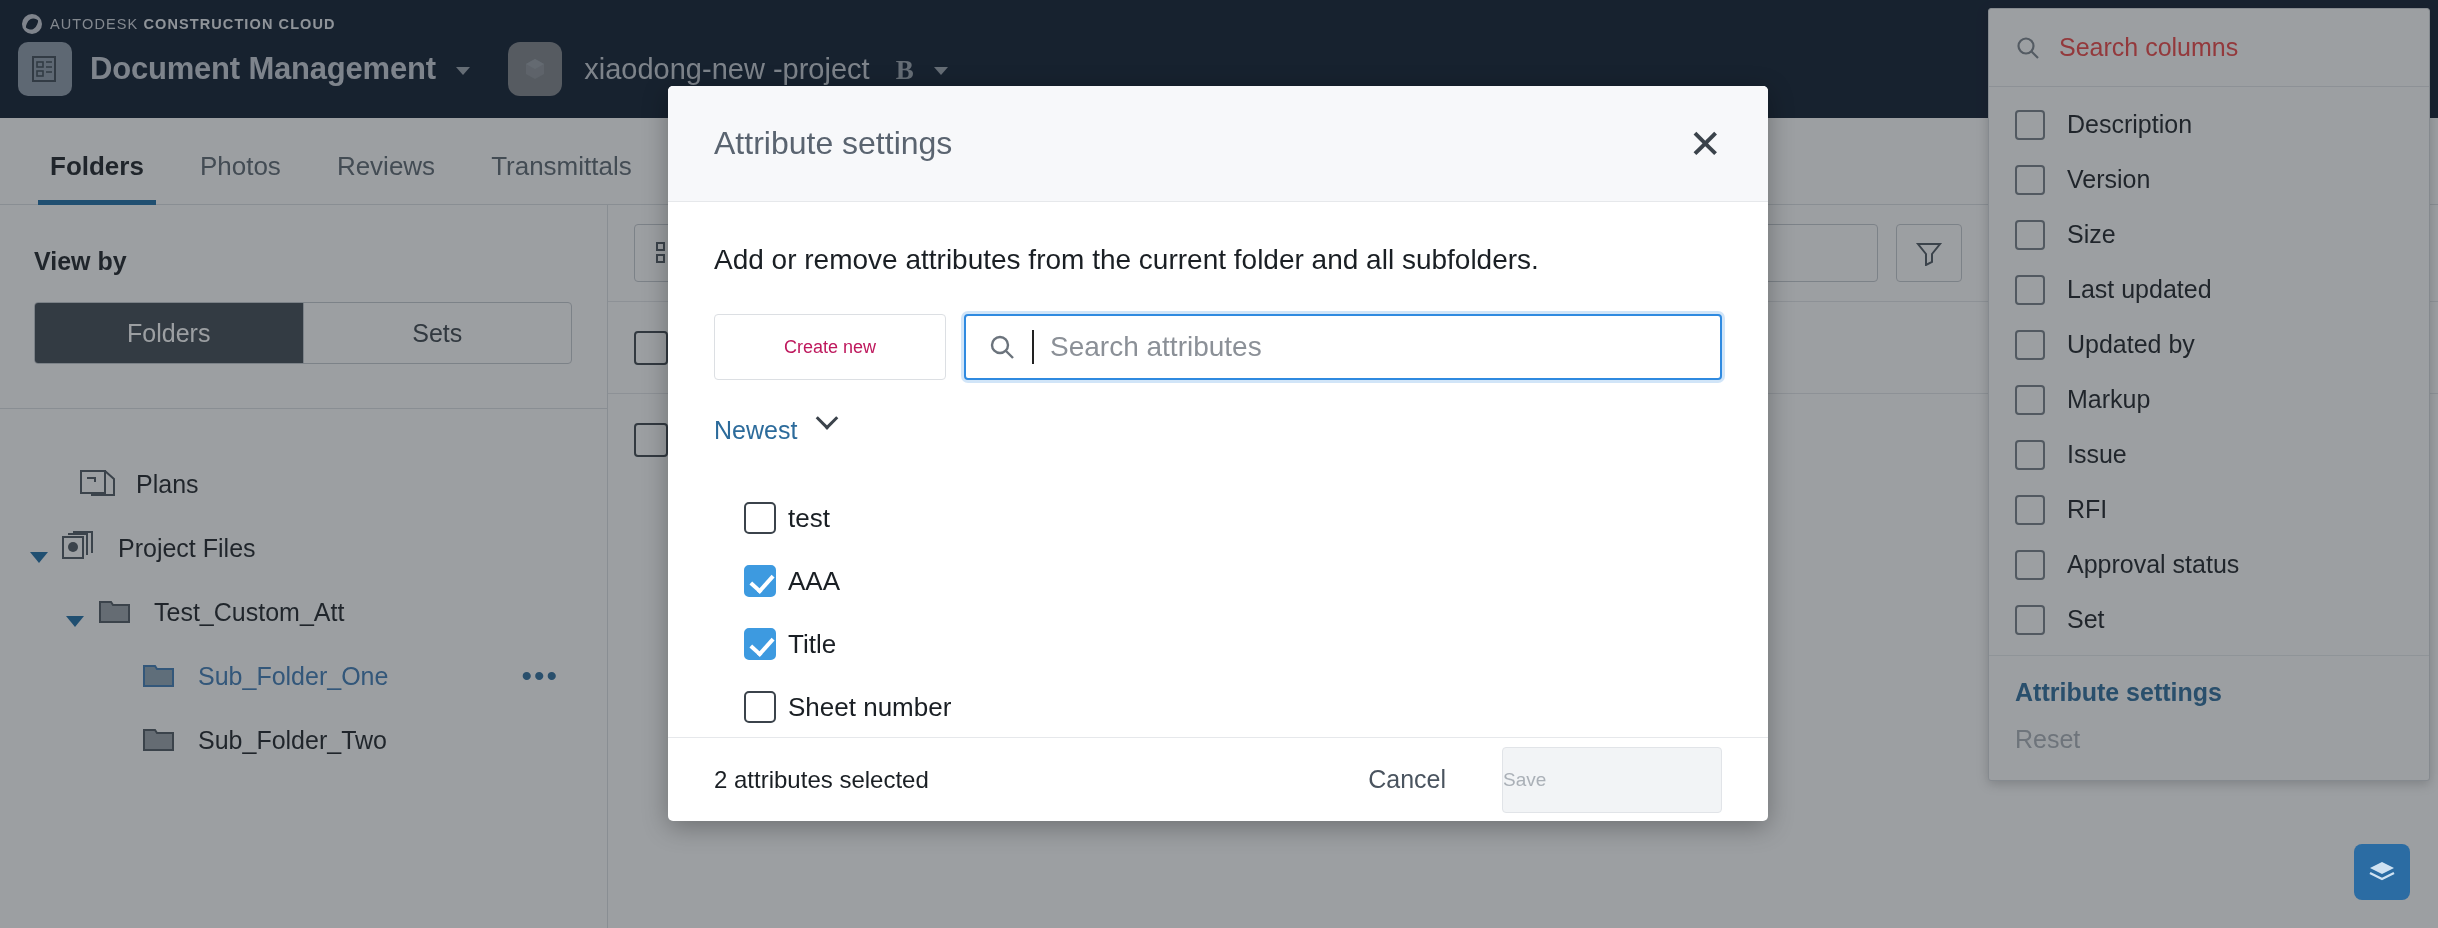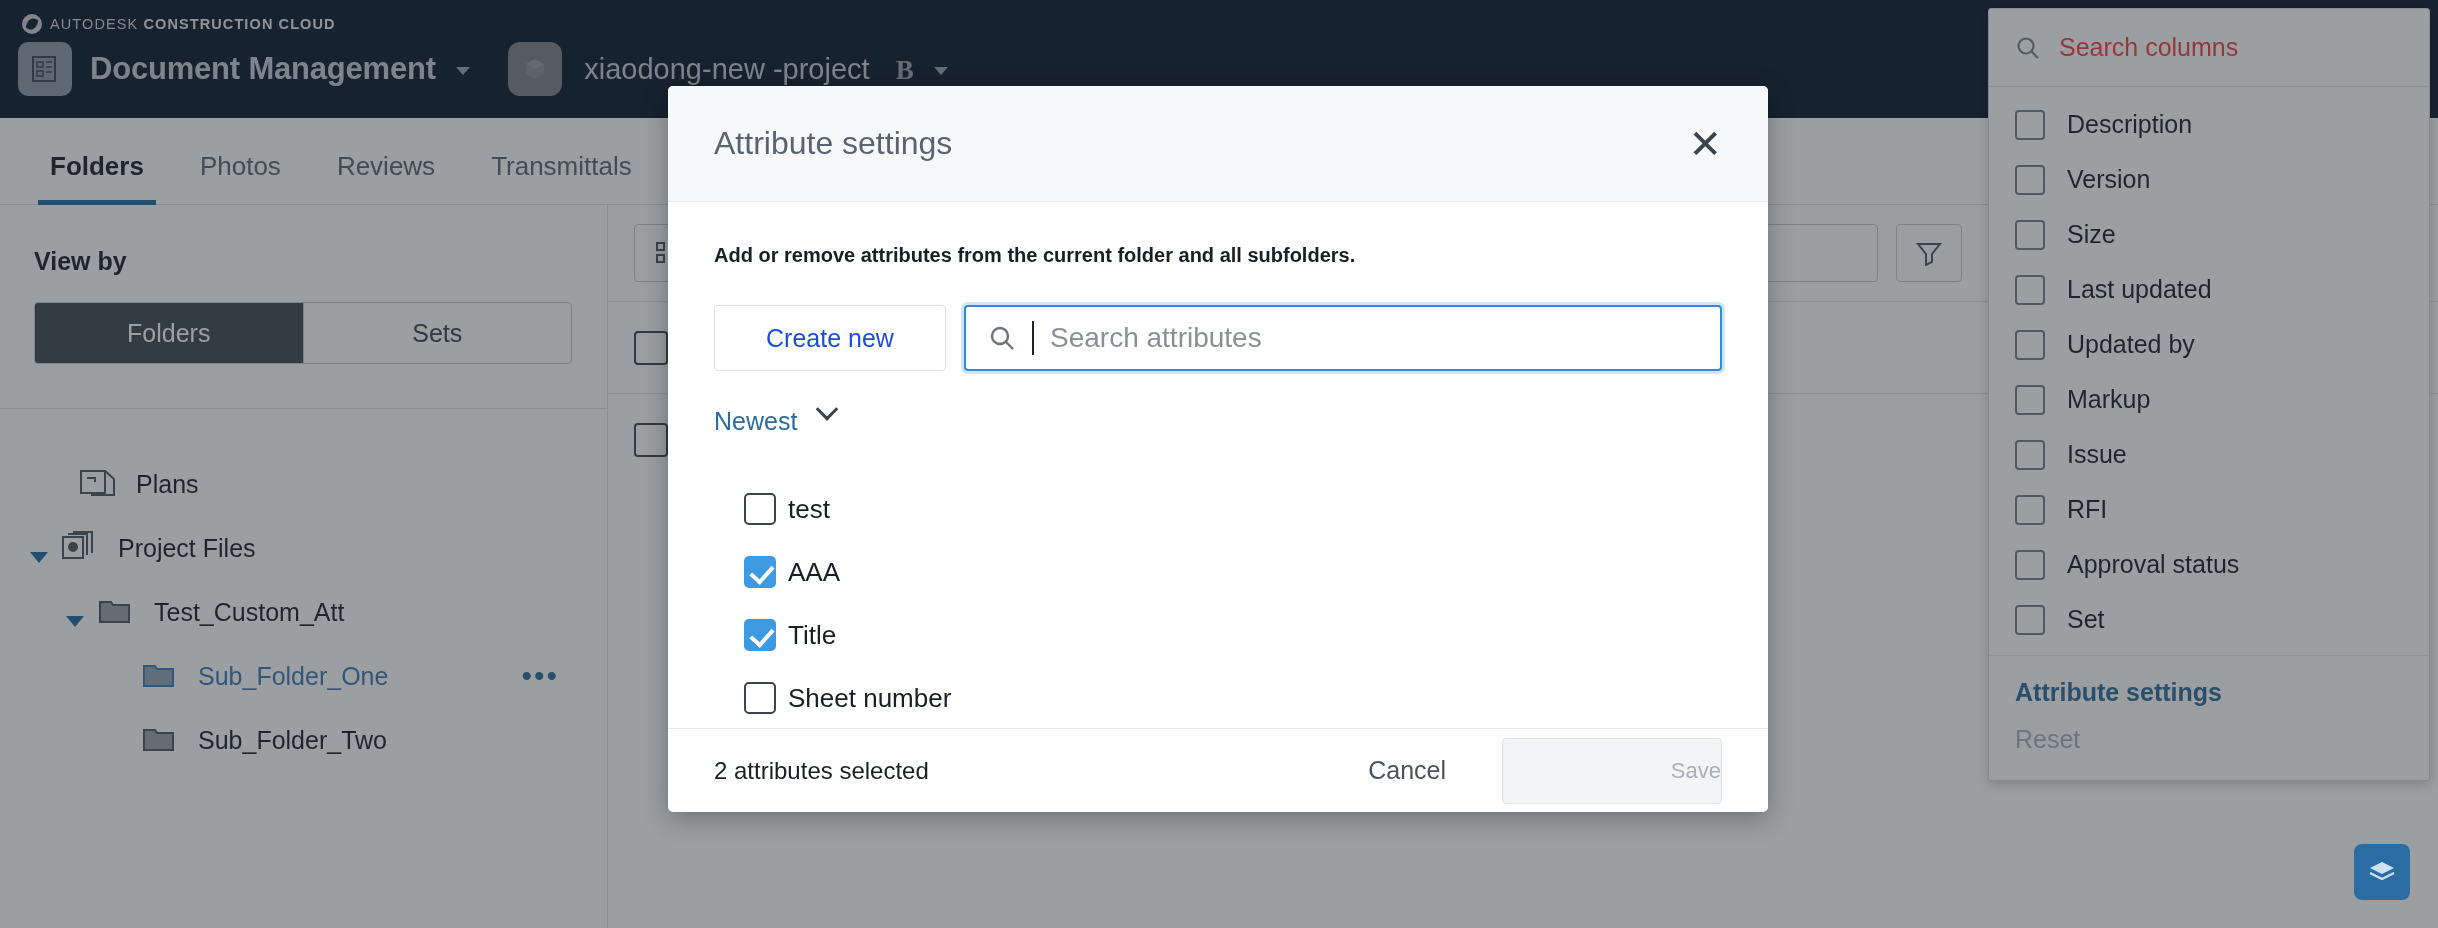--- a/index.html
+++ b/index.html
@@ -147,26 +147,26 @@
     background:#fff; border-radius:5px; box-shadow:0 6px 26px rgba(0,0,0,.30);
     z-index:40; overflow:hidden;
   }
   .m-head {
     height:116px; background:#f7f8fa; border-bottom:1px solid #e6e8eb;
     display:flex; align-items:center; padding:0 46px;
   }
   .m-title { font-size:32px; color:#5a6470; flex:1; }
   .m-close { font-size:40px; color:#3b434b; line-height:1; font-weight:300; cursor:pointer; }
   .m-body { padding:42px 46px 0 46px; }
-  .m-desc { font-size:20px; color:#1a1f24;font-weight:bold; }
+  .m-desc { font-size:28px; color:#1a1f24; }
   .m-ctrls { display:flex; gap:18px; margin-top:38px; }
   .btn-create {
     width:232px; height:66px; border:1px solid #dcdfe3; border-radius:4px; background:#fff;
     display:flex; align-items:center; justify-content:center;
-    font-size:25px; color:#1d4ed8;
+    font-size:18px; color:#be185d;
   }
   .search-attr {
     flex:1; height:66px; border:2px solid #2f8ae0; border-radius:4px; background:#fff;
     display:flex; align-items:center; padding:0 22px; gap:16px;
     box-shadow:0 0 0 3px rgba(47,138,224,.22);
   }
   .caret-txt { width:2px; height:34px; background:#222; flex:none; }
   .search-attr .ph { font-size:28px; color:#8b9097; }
   .sortrow { margin-top:36px; display:flex; gap:22px; }
   .sortrow .lbl { font-size:25px; color:#2c6b9b; }
@@ -181,22 +181,22 @@
   }
   .attr-item span { font-size:26px; color:#1a1f24; }
   .m-foot {
     border-top:1px solid #e6e8eb; height:84px; display:flex; align-items:center;
     padding:0 46px; gap:0;
   }
   .foot-count { font-size:24px; color:#1a1f24; flex:1; }
   .btn-cancel { font-size:25px; color:#4a545f; padding:0 30px; }
   .btn-save {
     width:220px; height:66px; border:1px solid #e1e4e8; border-radius:4px;
-    background:#f2f4f6; color:#aab0b7; font-size:22px;
-    display:flex; align-items:center; justify-content:flex-end; margin-left:26px;
+    background:#f2f4f6; color:#aab0b7; font-size:19px;
+    display:flex; align-items:center; justify-content:flex-start; margin-left:26px;
   }
 
   
   .help {
     position:absolute; right:28px; bottom:28px; width:56px; height:56px;
     border-radius:8px; background:#2b6ca3; z-index:45;
     display:flex; align-items:center; justify-content:center;
   }
 </style>
 </head>

